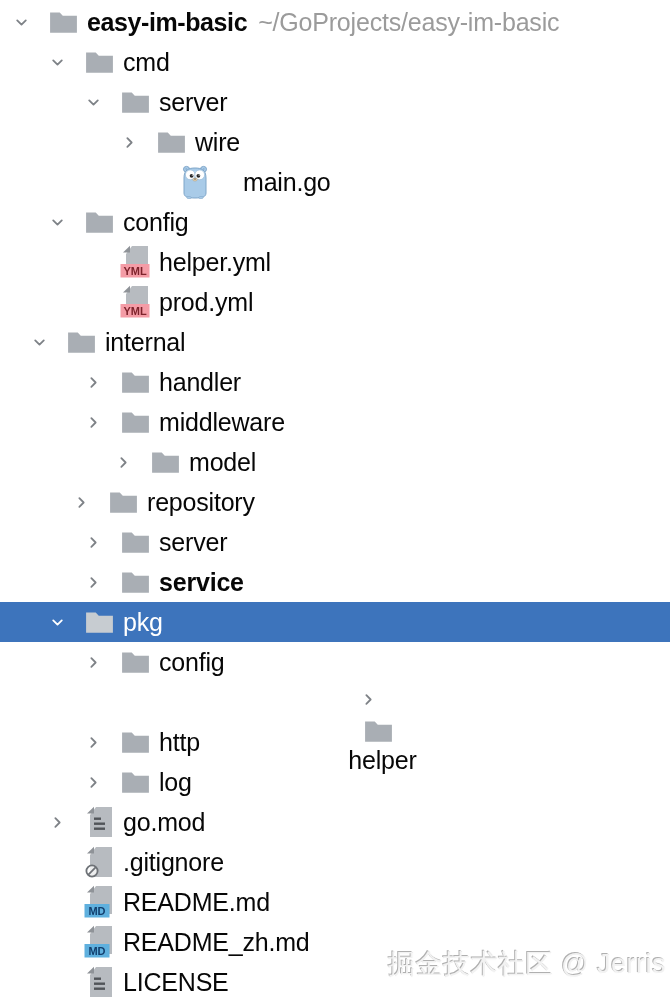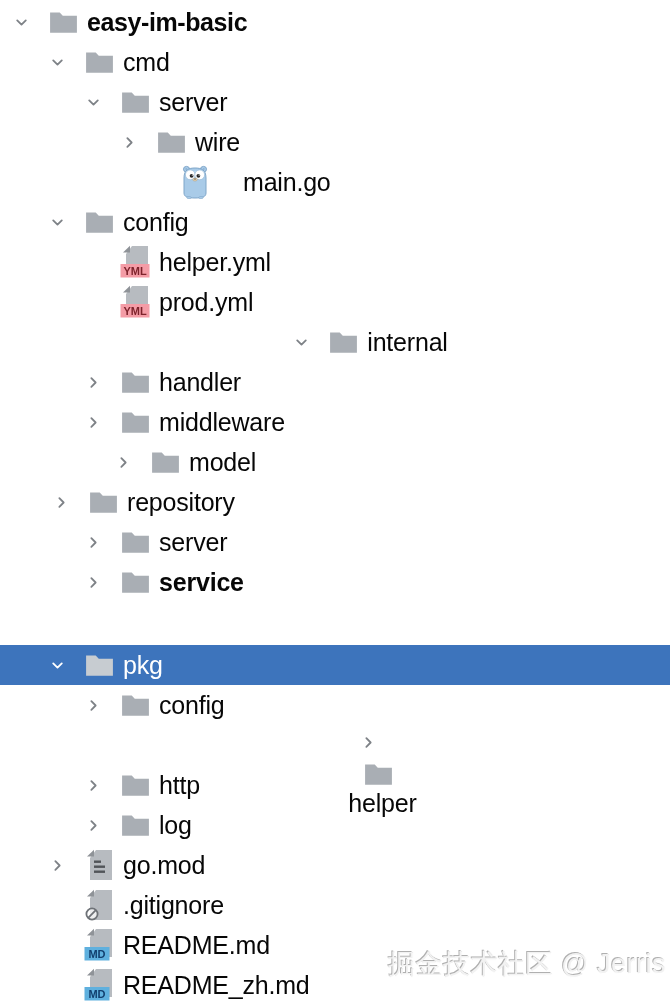--- a/index.html
+++ b/index.html
@@ -6,21 +6,21 @@
   body{
     width:670px;height:1002px;overflow:hidden;background:#ffffff;
     font-family:"Liberation Sans","DejaVu Sans",sans-serif;
     position:relative;
   }
   #tree{padding-top:2px;}
   .row{
     height:40px;display:flex;align-items:center;
     white-space:nowrap;cursor:default;
   }
-  .row.selected{color:#ffffff;margin-top:43px;}
+  .row.selected{color:#ffffff;}
   .chev{
     width:34px;flex:0 0 34px;display:flex;align-items:center;
     color:#7e8287;
   }
   .row.selected .chev{color:#ffffff;}
   .icon{
     width:30px;flex:0 0 30px;display:flex;align-items:center;justify-content:center;
     color:#a9aeb4;
   }
   .row.selected .icon{color:#c7ccd1;}
@@ -50,20 +50,21 @@
         <svg width="15" height="15" viewBox="0 0 14 14">
           <path d="M3 5 L7 9 L11 5" fill="none" stroke="currentColor" stroke-width="1.7" stroke-linecap="round" stroke-linejoin="round"></path>
         </svg>
       </span>
     <span class="icon">
         <svg width="29" height="24" viewBox="0 0 16 13">
           <path d="M0.6 1.2 h5.3 l1.7 1.9 h7.8 v9.3 h-14.8 z" fill="currentColor"></path>
         </svg>
       </span>
     <span class="label">easy-im-basic</span>
+  <span class="hint">~/GoProjects/easy-im-basic</span>
     </div>
     <div class="row" style="padding-left: 50px;">
     <span class="chev">
         <svg width="15" height="15" viewBox="0 0 14 14">
           <path d="M3 5 L7 9 L11 5" fill="none" stroke="currentColor" stroke-width="1.7" stroke-linecap="round" stroke-linejoin="round"></path>
         </svg>
       </span>
     <span class="icon">
         <svg width="29" height="24" viewBox="0 0 16 13">
           <path d="M0.6 1.2 h5.3 l1.7 1.9 h7.8 v9.3 h-14.8 z" fill="currentColor"></path>
@@ -150,21 +151,21 @@
     <span class="icon">
         <svg width="30" height="34" viewBox="0 0 30 34">
           <path d="M12 1 H28 V29 H6 V9 L12 1 Z" fill="#b7bbc0"></path>
           <path d="M3 7.6 L10 0.8 V7.6 Z" fill="#8f9398"></path>
           <rect x="0.5" y="19" width="29" height="13.5" fill="#f49ca6"></rect>
           <text x="15" y="29.8" text-anchor="middle" font-family="Liberation Sans, DejaVu Sans, sans-serif" font-size="11" font-weight="bold" fill="#7e232c">YML</text>
         </svg>
       </span>
     <span class="label">prod.yml</span>
   </div>
-    <div class="row" style="padding-left: 72px; justify-content: center;">
+    <div class="row" style="padding-left: 32px;">
     <span class="chev">
         <svg width="15" height="15" viewBox="0 0 14 14">
           <path d="M3 5 L7 9 L11 5" fill="none" stroke="currentColor" stroke-width="1.7" stroke-linecap="round" stroke-linejoin="round"></path>
         </svg>
       </span>
     <span class="icon">
         <svg width="29" height="24" viewBox="0 0 16 13">
           <path d="M0.6 1.2 h5.3 l1.7 1.9 h7.8 v9.3 h-14.8 z" fill="currentColor"></path>
         </svg>
       </span>
@@ -202,21 +203,21 @@
           <path d="M5 3 L9 7 L5 11" fill="none" stroke="currentColor" stroke-width="1.7" stroke-linecap="round" stroke-linejoin="round"></path>
         </svg>
       </span>
     <span class="icon">
         <svg width="29" height="24" viewBox="0 0 16 13">
           <path d="M0.6 1.2 h5.3 l1.7 1.9 h7.8 v9.3 h-14.8 z" fill="currentColor"></path>
         </svg>
       </span>
     <span class="label">model</span>
   </div>
-    <div class="row" style="padding-left: 54px;">
+    <div class="row" style="padding-left: 74px;">
     <span class="chev">
         <svg width="15" height="15" viewBox="0 0 14 14">
           <path d="M5 3 L9 7 L5 11" fill="none" stroke="currentColor" stroke-width="1.7" stroke-linecap="round" stroke-linejoin="round"></path>
         </svg>
       </span>
     <span class="icon">
         <svg width="29" height="24" viewBox="0 0 16 13">
           <path d="M0.6 1.2 h5.3 l1.7 1.9 h7.8 v9.3 h-14.8 z" fill="currentColor"></path>
         </svg>
       </span>

